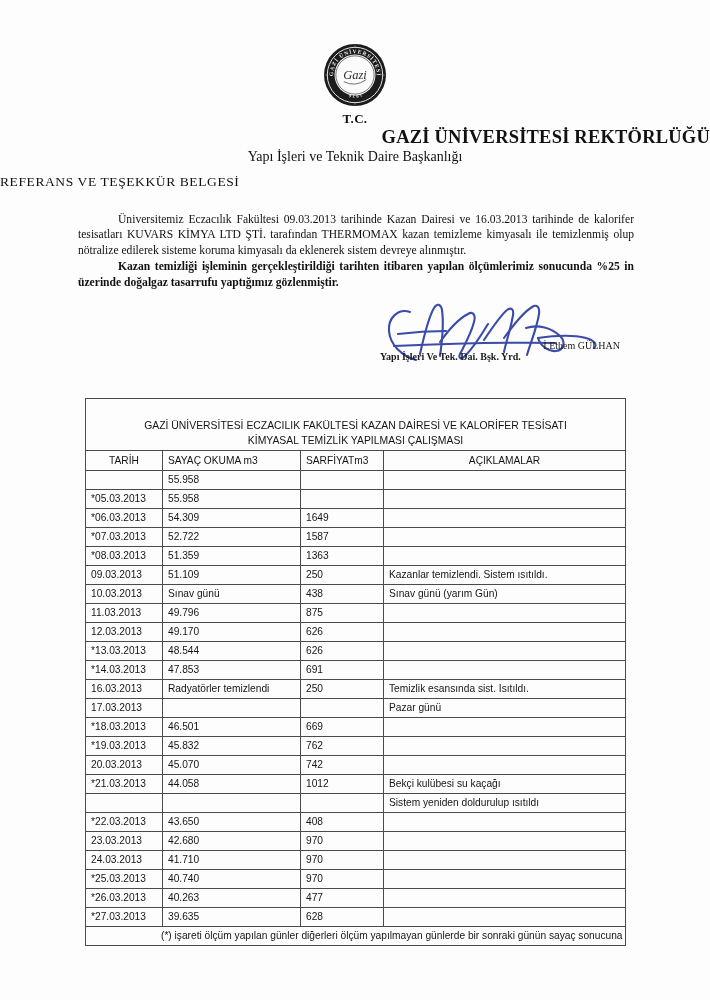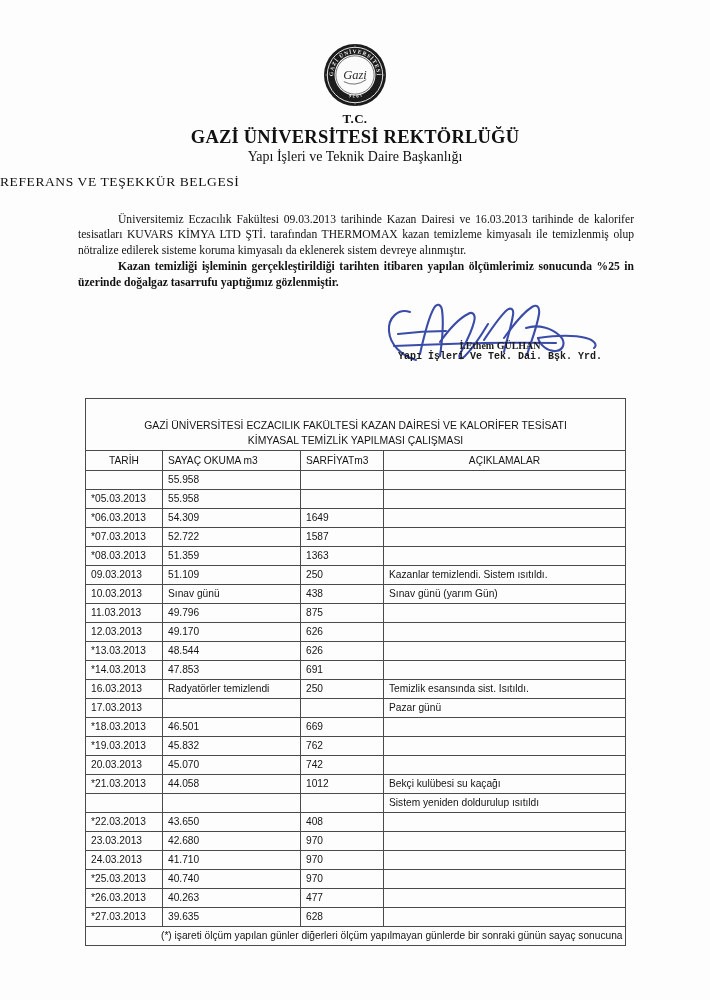--- a/index.html
+++ b/index.html
@@ -43,20 +43,21 @@
     letter-spacing: 0.3px;
     line-height: 14px;
   }
   .lh-univ {
     font-family: "Liberation Serif", serif;
     font-weight: bold;
     font-size: 18.5px;
     letter-spacing: 0.2px;
     line-height: 21px;
     margin-top: 1px;
+    text-align: right;
   }
   .lh-dept {
     font-family: "Liberation Serif", serif;
     font-weight: normal;
     font-size: 14px;
     line-height: 16px;
     margin-top: 1px;
   }
 
   
@@ -105,34 +106,34 @@
     left: 0;
     width: 240px;
     height: 66px;
     pointer-events: none;
   }
   .sig-name {
     position: absolute;
     top: 40px;
     left: 0;
     width: 240px;
-    text-align: center;
-    font-family: "Liberation Serif", serif;
-    font-weight: bold;
+    text-align: right;
+    font-family: "Liberation Serif", serif;
+    font-weight: normal;
     font-size: 10px;
     color: #1a1a1a;
     line-height: 12px;
   }
   .sig-role {
     position: absolute;
     top: 51px;
     left: 0;
     width: 240px;
-    text-align: center;
-    font-family: Liberation Mono, monospace;
+    text-align: left;
+    font-family: Liberation Serif, serif;
     font-weight: bold;
     font-size: 10px;
     color: #1a1a1a;
     line-height: 12px;
   }
 
   
   .data-table {
     position: absolute;
     top: 398px;

